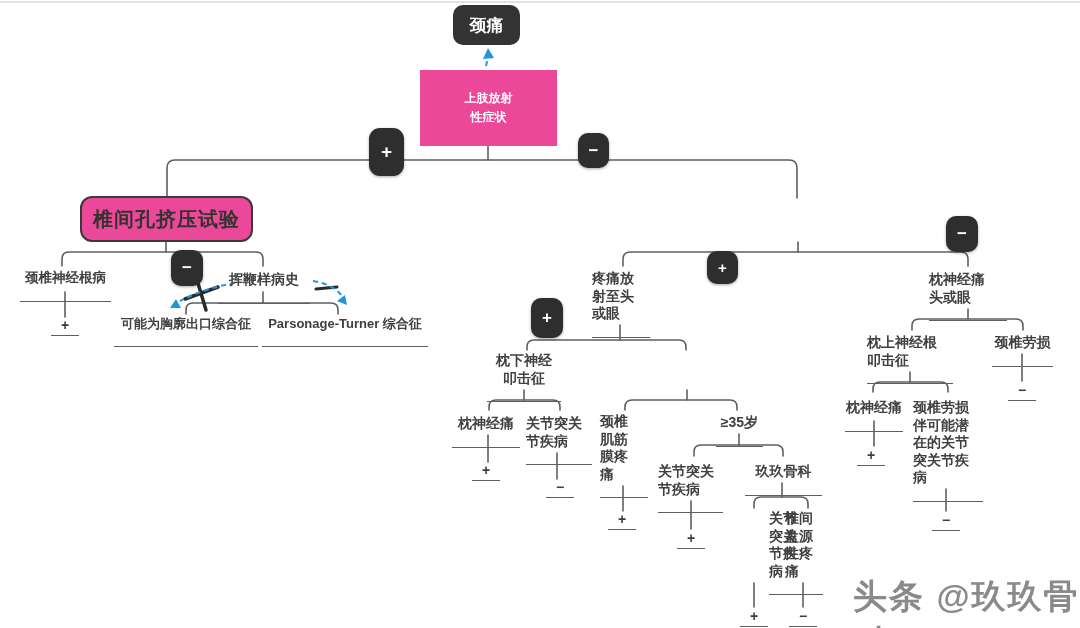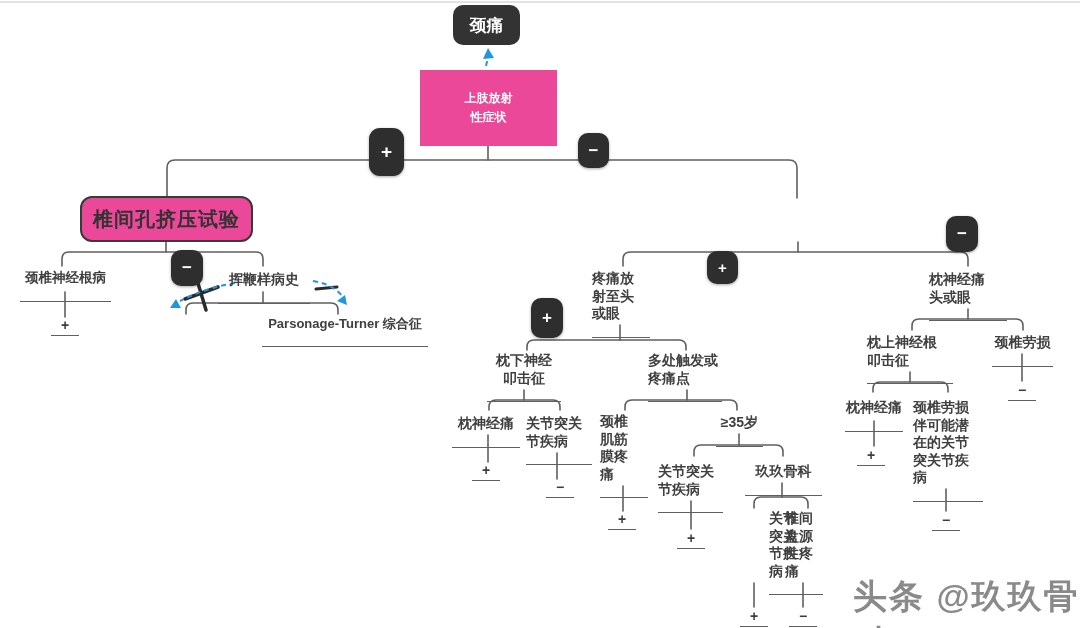--- a/index.html
+++ b/index.html
@@ -112,39 +112,38 @@
   <div class="badge" style="left:171px;top:250px;width:32px;height:36px;">−</div>
   <div class="badge" style="left:707px;top:251px;width:31px;height:33px;font-size:15px;">+</div>
   <div class="badge" style="left:946px;top:216px;width:32px;height:36px;">−</div>
   <div class="badge" style="left:531px;top:298px;width:32px;height:40px;">+</div>
 
   <div class="node" style="left:20px;top:270px;width:91px;font-size:13.5px;">颈椎神经根病</div>
   <div class="mark" style="left:51px;top:318px;">+</div>
 
   <div class="node" style="left:218px;top:271px;width:92px;">挥鞭样病史</div>
 
+  <div class="node small" style="left:114px;top:316px;width:144px;">可能为胸廓出口综合征</div>
 
   <div class="node left" style="left:592px;top:270px;width:58px;">疼痛放
 射至头
 或眼</div>
 
   <div class="node small" style="left:262px;top:316px;width:166px;">Parsonage-Turner 综合征</div>
 
   <div class="node left" style="left:487px;top:352px;width:74px;text-align:center;">枕下神经
 叩击征</div>
 
   <div class="node" style="left:452px;top:415px;width:68px;">枕神经痛</div>
   <div class="mark" style="left:472px;top:463px;">+</div>
 
   <div class="node left" style="left:526px;top:415px;width:66px;">关节突关
 节疾病</div>
   <div class="mark" style="left:546px;top:480px;">−</div>
 
-  <div class="node left" style="left:648px;top:352px;width:74px;">多处触发或
-疼痛点</div>
 
   <div class="node left" style="left:600px;top:413px;width:48px;">颈椎
 肌筋
 膜疼
 痛</div>
   <div class="mark" style="left:608px;top:512px;">+</div>
 
   <div class="node" style="left:716px;top:414px;width:47px;">≥35岁</div>
 
   <div class="node left" style="left:658px;top:463px;width:65px;">关节突关

